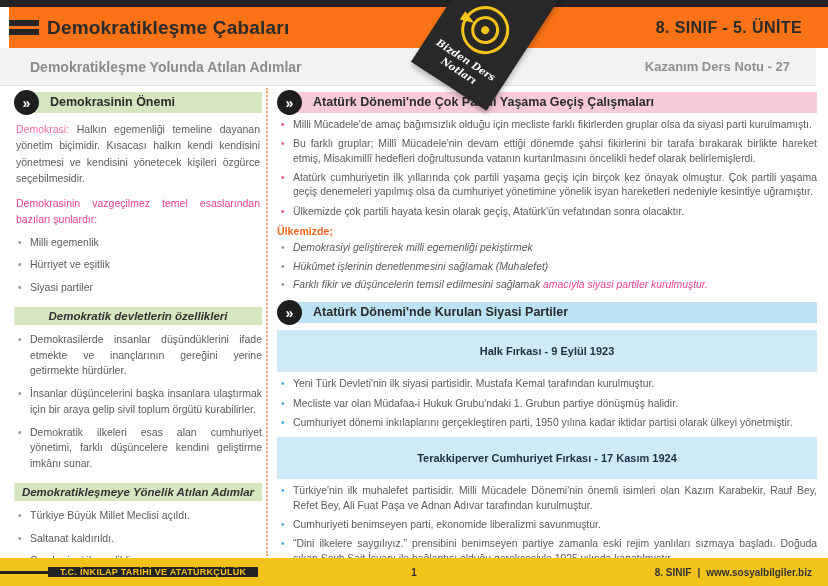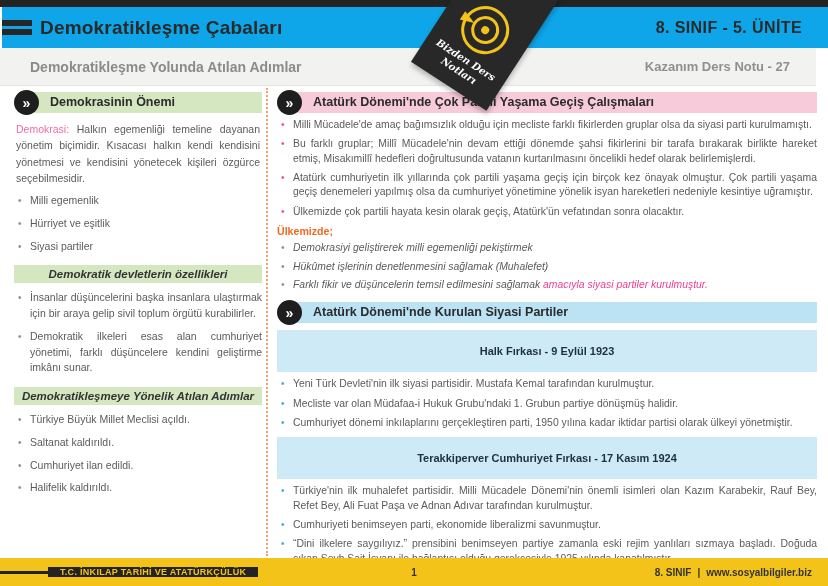--- a/index.html
+++ b/index.html
@@ -1,21 +1,21 @@
 <!DOCTYPE html>
 <html lang="tr"><head>
 <meta charset="utf-8">
 <style>
   html,body{margin:0;padding:0;background:#fff;}
   .page{position:relative;width:828px;height:586px;background:#ffffff;overflow:hidden;
         font-family:"Liberation Sans",sans-serif;-webkit-font-smoothing:antialiased;}
 
   
   .topstrip{position:absolute;top:0;left:0;right:0;height:7px;background:#232323;}
-  .header{position:absolute;top:7px;left:2px;right:0;height:41px;background:#0ea5e9;
+  .header{position:absolute;top:7px;left:9px;right:0;height:41px;background:#f97316;
           display:flex;align-items:center;text-align:right;}
   .eq-icon{width:30px;height:15px;display:flex;flex-direction:column;justify-content:space-between;margin-right:8px;}
   .eq-icon div{height:6px;background:#262626;}
   .page-title{font-size:19px;font-weight:bold;color:#2a2a2a;letter-spacing:.2px;}
   .unit-label{margin-left:auto;margin-right:26px;font-size:16px;font-weight:bold;color:#2a2a2a;letter-spacing:.4px;}
   .subheader{position:absolute;top:48px;left:0;right:12px;height:37px;background:#F2F2F0;
              border-bottom:1px solid #E4E4E1;display:flex;align-items:center;}
   .subtitle{margin-left:30px;font-size:14px;font-weight:bold;color:#8B8B8B;}
   .note-label{margin-left:auto;margin-right:26px;font-size:13px;font-weight:bold;color:#909090;}
 
@@ -126,30 +126,32 @@
     <div class="col-left">
 
       <div class="sec-header">
         <span class="chev">»</span>
         <span class="sec-bar green"></span>
         <span class="sec-title">Demokrasinin Önemi</span>
       </div>
 
       <p class="para"><span class="lead-pink">Demokrasi:</span> <span>Halkın egemenliği temeline dayanan yönetim biçimidir. Kısacası halkın kendi kendisini yönetmesi ve kendisini yönetecek kişileri özgürce seçebilmesidir.</span></p>
 
+      <p class="pink-para">Demokrasinin vazgeçilmez temel esaslarından bazıları şunlardır:</p>
 
       <ul class="blist">
         <li>Milli egemenlik</li>
         <li>Hürriyet ve eşitlik</li>
         <li>Siyasi partiler</li>
       </ul>
 
       <div class="green-sub">Demokratik devletlerin özellikleri</div>
 
       <ul class="blist">
+        <li>Demokrasilerde insanlar düşündüklerini ifade etmekte ve inançlarının gereğini yerine getirmekte hürdürler.</li>
         <li>İnsanlar düşüncelerini başka insanlara ulaştırmak için bir araya gelip sivil toplum örgütü kurabilirler.</li>
         <li>Demokratik ilkeleri esas alan cumhuriyet yönetimi, farklı düşüncelere kendini geliştirme imkânı sunar.</li>
       </ul>
 
       <div class="green-sub">Demokratikleşmeye Yönelik Atılan Adımlar</div>
 
       <ul class="blist">
         <li>Türkiye Büyük Millet Meclisi açıldı.</li>
         <li>Saltanat kaldırıldı.</li>
         <li>Cumhuriyet ilan edildi.</li>

